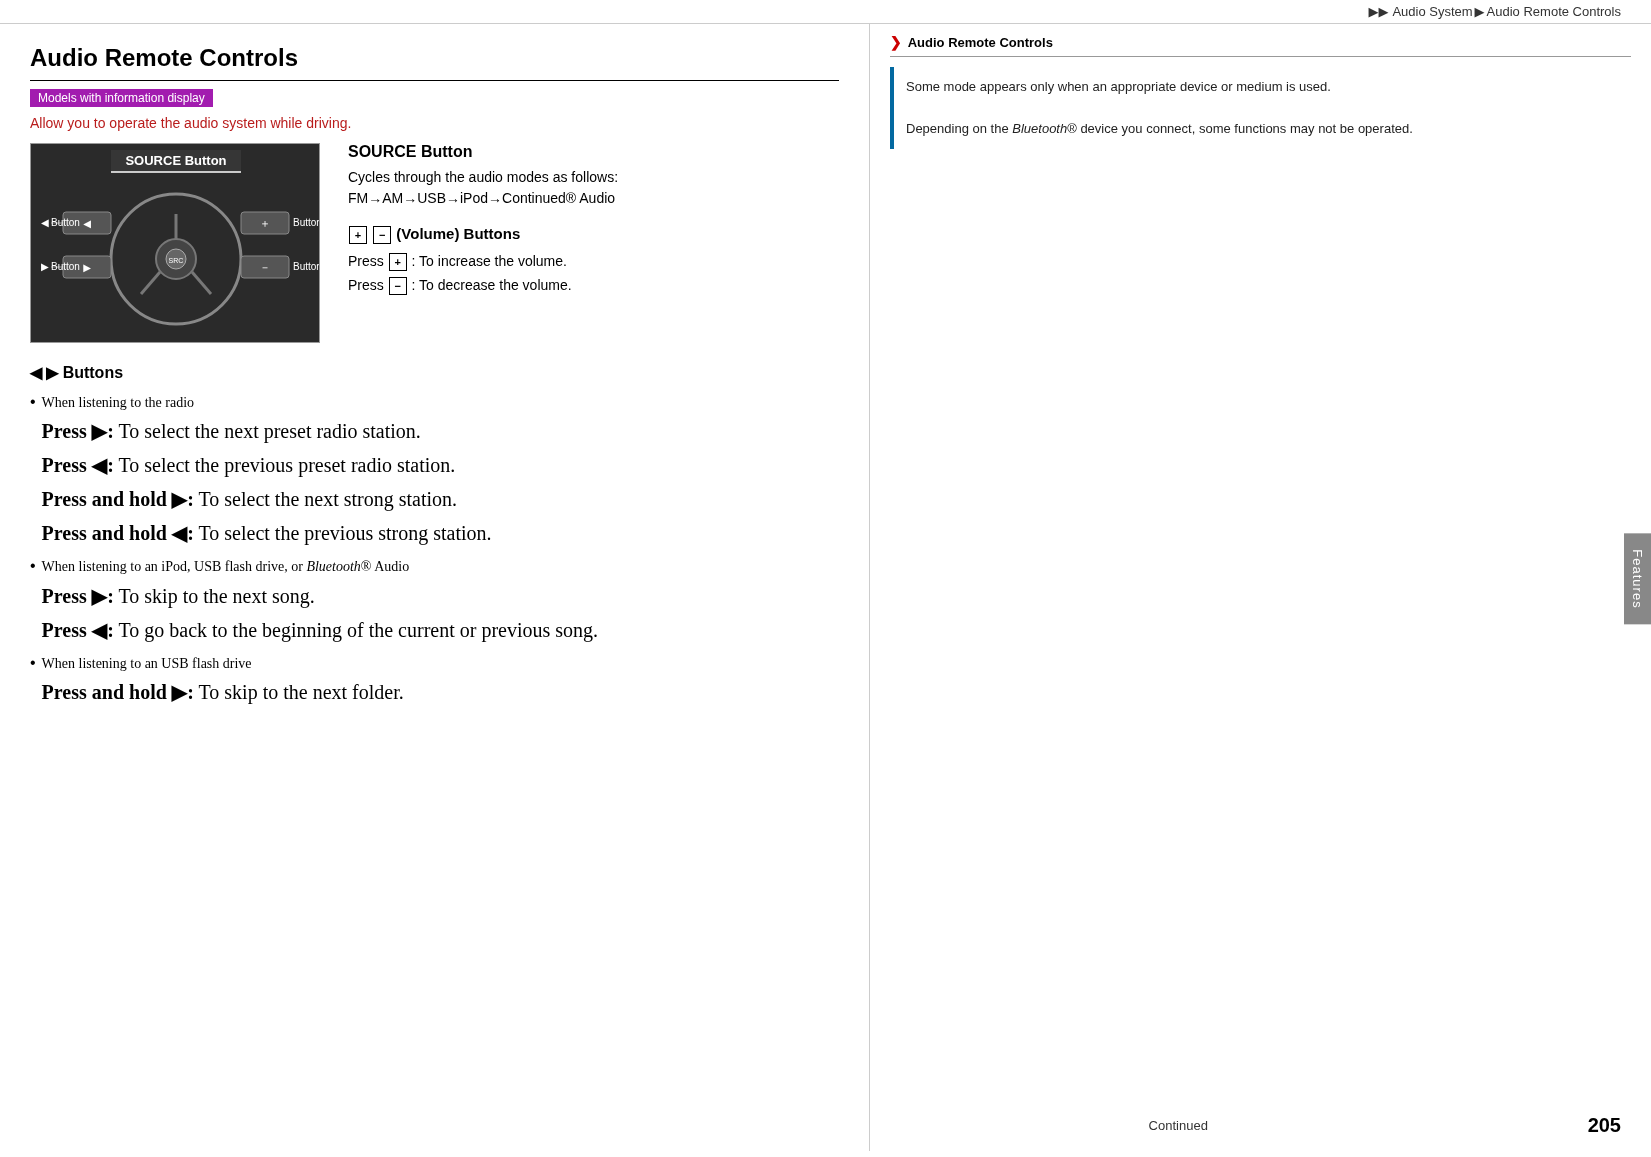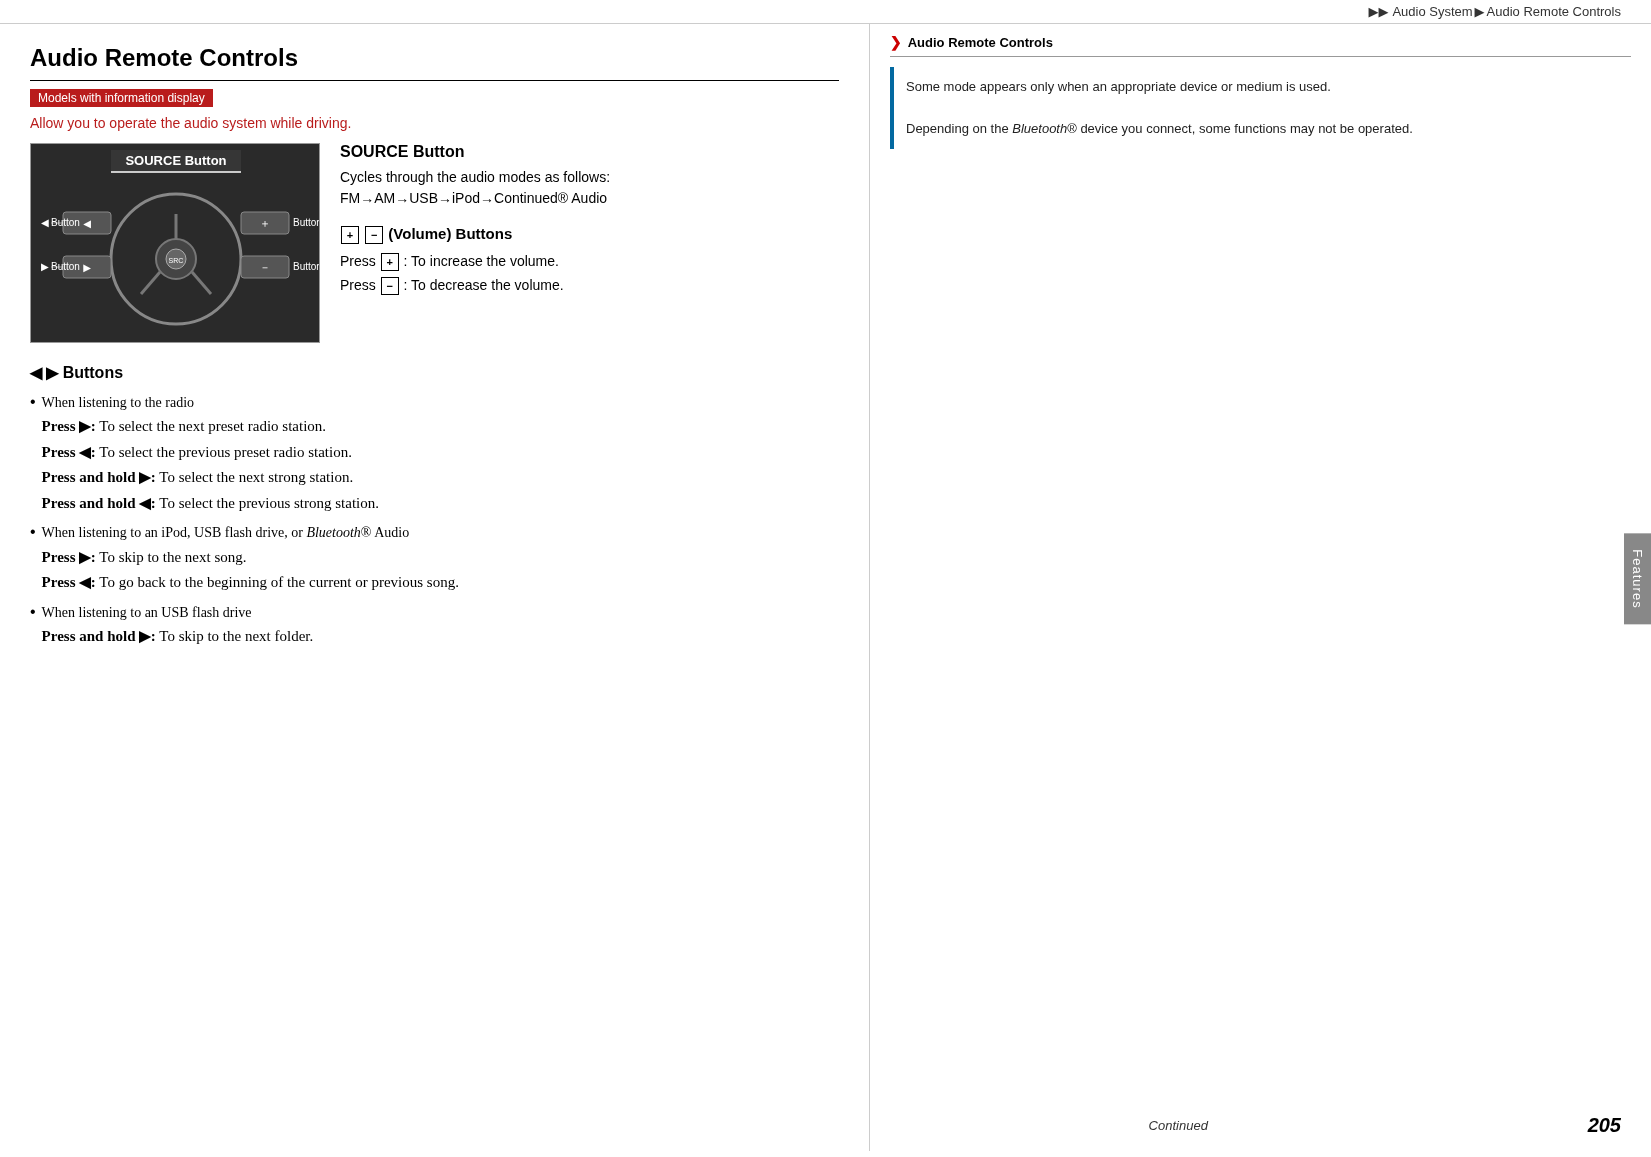--- a/index.html
+++ b/index.html
@@ -57,37 +57,37 @@
 
     .section-divider {
       border: none;
       border-top: 1px solid #000;
       margin-bottom: 8px;
     }
 
     
     .info-badge {
       display: inline-block;
-      background-color: #b91c1c;
+      background-color: #a21caf;
       color: #fff;
       font-size: 12px;
       padding: 2px 8px;
       margin-bottom: 8px;
     }
 
     .intro-text {
       font-size: 14px;
       margin-bottom: 12px;
       color: #b91c1c;
     }
 
     
     .top-section {
       display: flex;
-      gap: 20px;
+      gap: 28px;
       margin-bottom: 20px;
     }
 
     
     .diagram-container {
       flex: 0 0 290px;
       border: 1px solid #999;
       background: #2a2a2a;
       position: relative;
       height: 200px;
@@ -175,21 +175,21 @@
     .bullet-content {
       flex: 1;
       line-height: 1.6;
       font-family: Liberation Serif, serif;
     }
 
     .sub-line {
       display: block;
       padding-left: 0;
       line-height: 1.7;
-      font-size: 15px;
+      font-size: 20px;
     }
 
     
     .sidebar-header {
       display: flex;
       align-items: center;
       gap: 6px;
       font-size: 13px;
       font-weight: bold;
       border-bottom: 1px solid #999;
@@ -224,21 +224,20 @@
       position: absolute;
       bottom: 20px;
       left: 0;
       right: 0;
       display: flex;
       justify-content: space-between;
       align-items: center;
       padding: 0 30px;
       font-size: 13px;
       color: #333;
-      font-style: italic;
     }
     .footer-continued {
       flex: 1;
       text-align: center;
     }
     .footer-page {
       font-size: 20px;
       font-weight: bold;
       color: #000;
       width: 60px;

